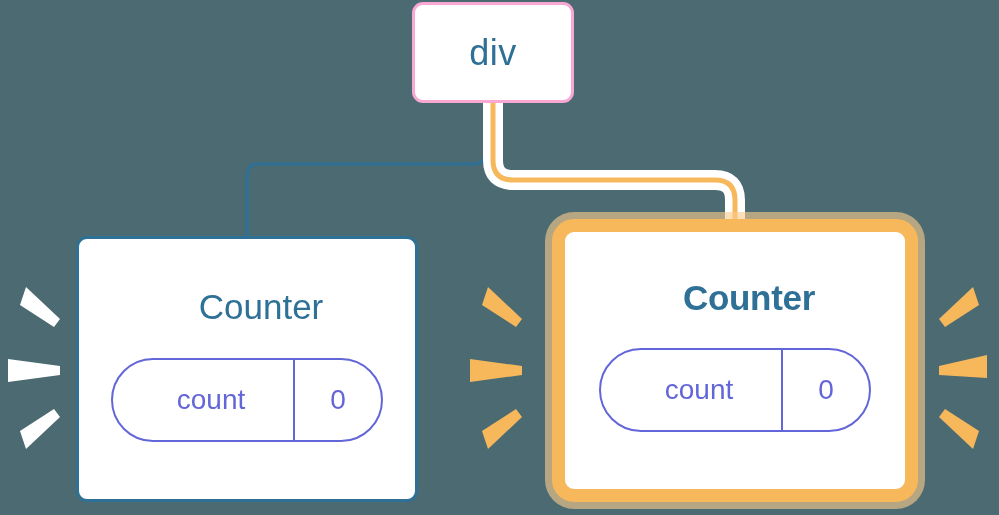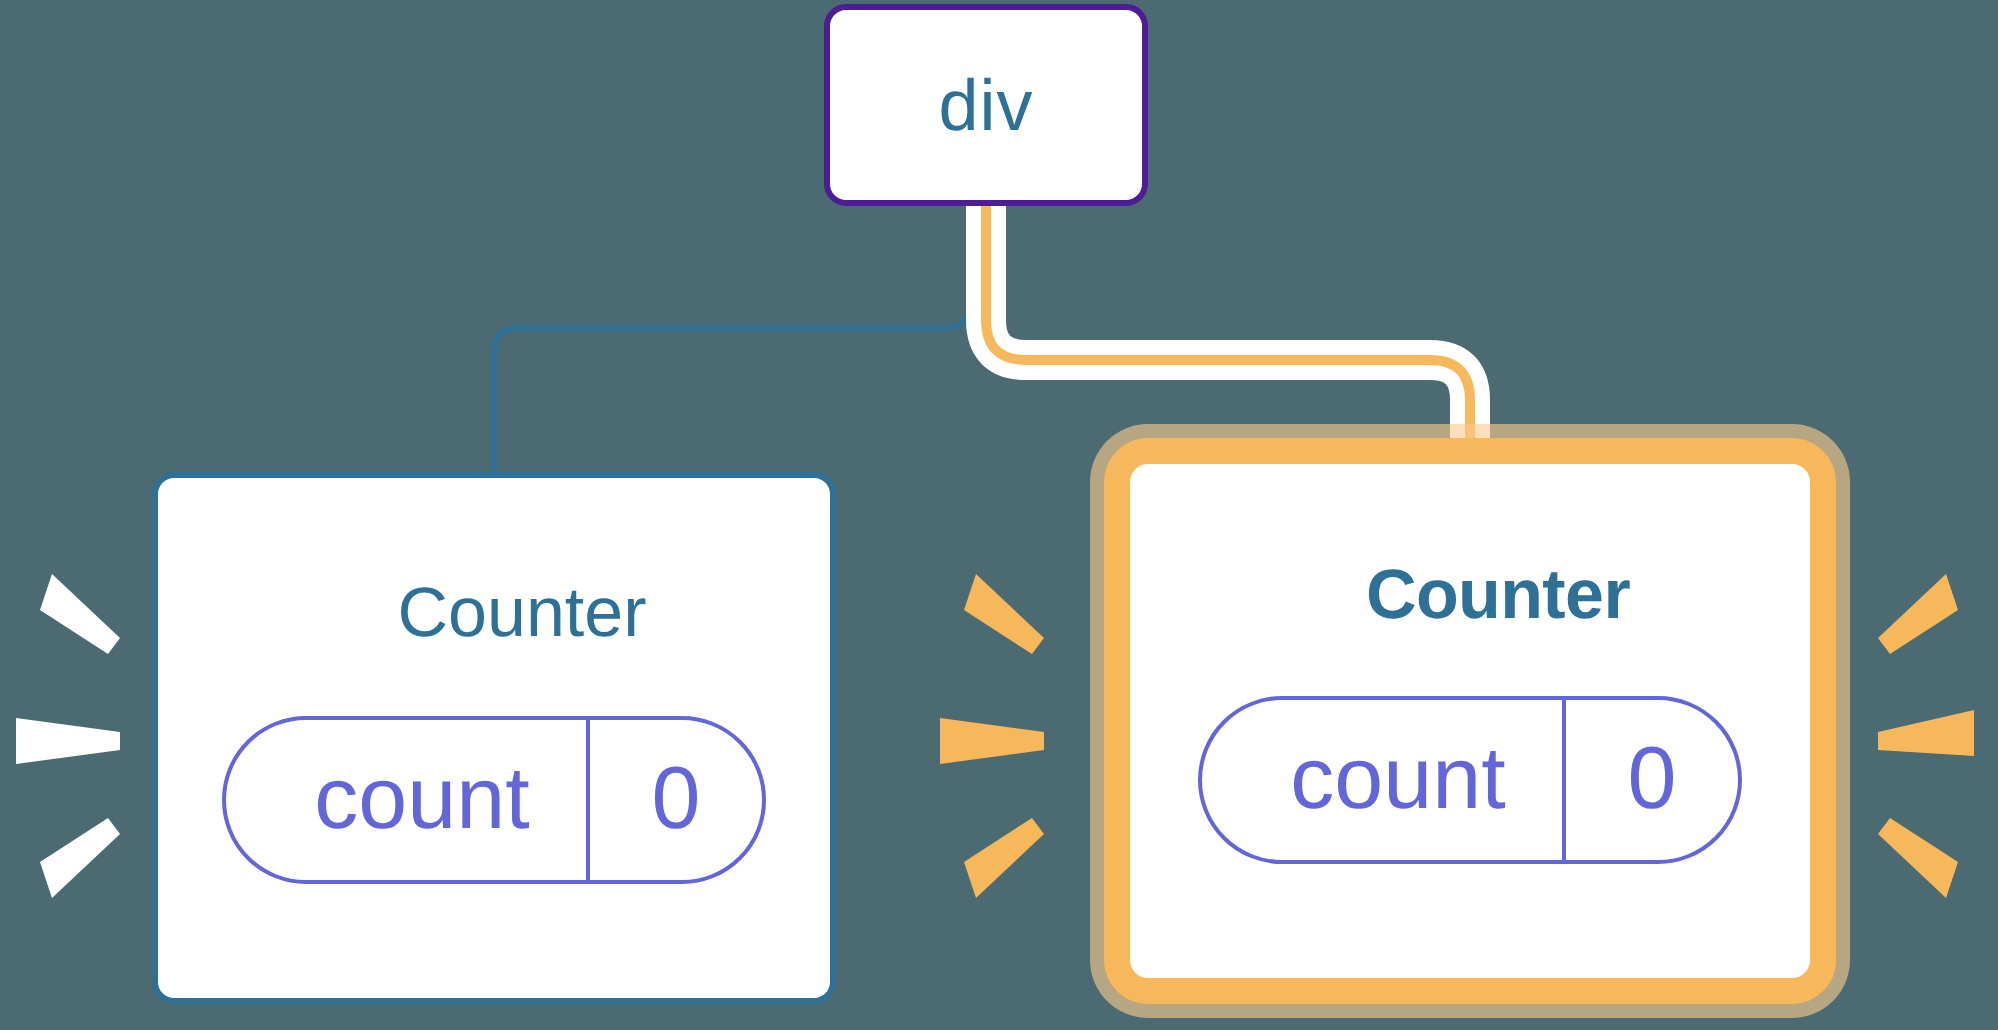--- a/index.html
+++ b/index.html
@@ -30,21 +30,21 @@
     box-sizing: border-box;
     display: flex;
     flex-direction: column;
     align-items: center;
   }
   #div-node {
     left: 412px;
     top: 2px;
     width: 162px;
     height: 101px;
-    border: 3px solid #4c1d95;
+    border: 3px solid #f9a8d4;
     border-radius: 11px;
     justify-content: center;
   }
   #div-label {
     font-size: 36px;
     color: #2e7096;
     letter-spacing: 0.5px;
     line-height: 1;
   }
   #counter-left {
@@ -99,21 +99,21 @@
     width: 272px;
     height: 84px;
     margin-top: 33px;
   }
   .pill-key,
   .pill-val {
     display: flex;
     align-items: center;
     justify-content: center;
     color: #6366d8;
-    font-size: 44px;
+    font-size: 28px;
     line-height: 1;
     box-sizing: border-box;
   }
   .pill-key {
     flex: 0 0 180px;
     padding-left: 16px;
   }
   .pill-val {
     flex: 1 1 auto;
     border-left: 2px solid #6366d8;

